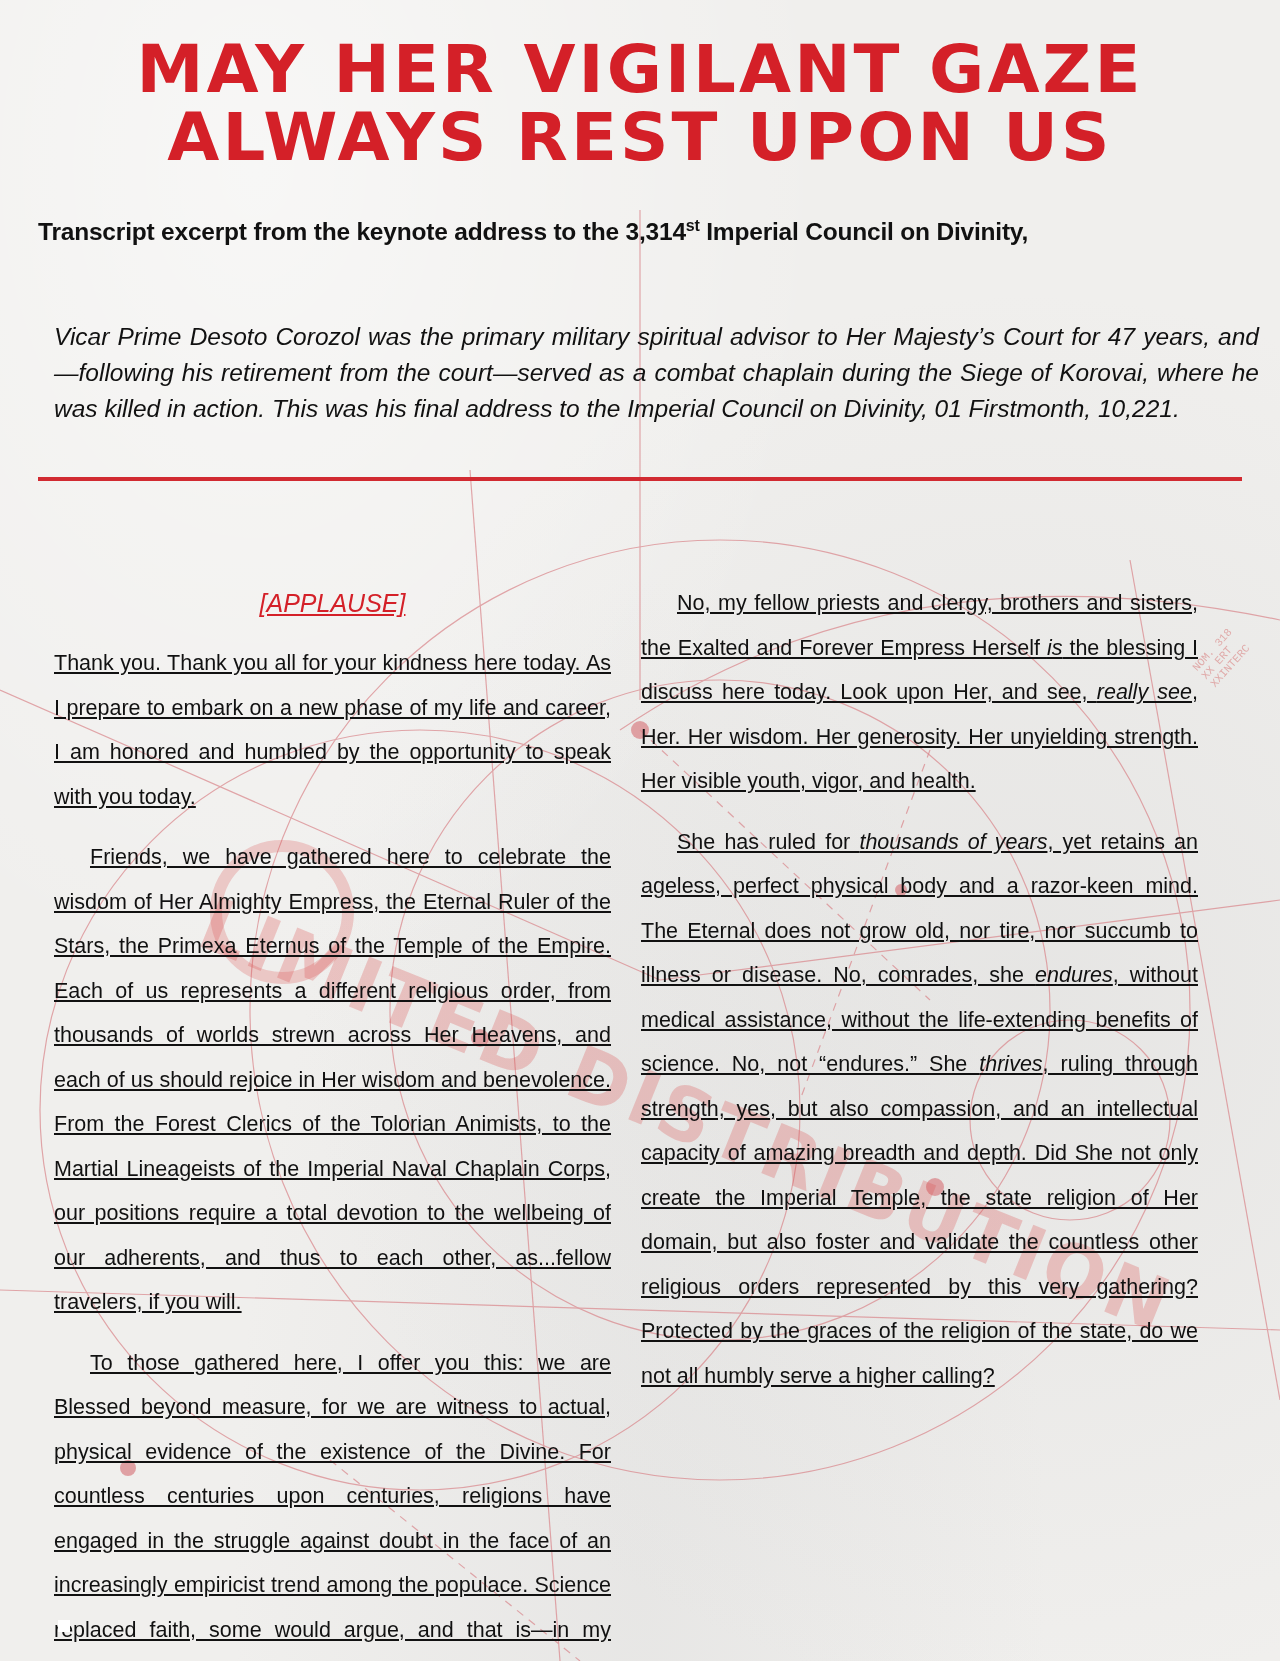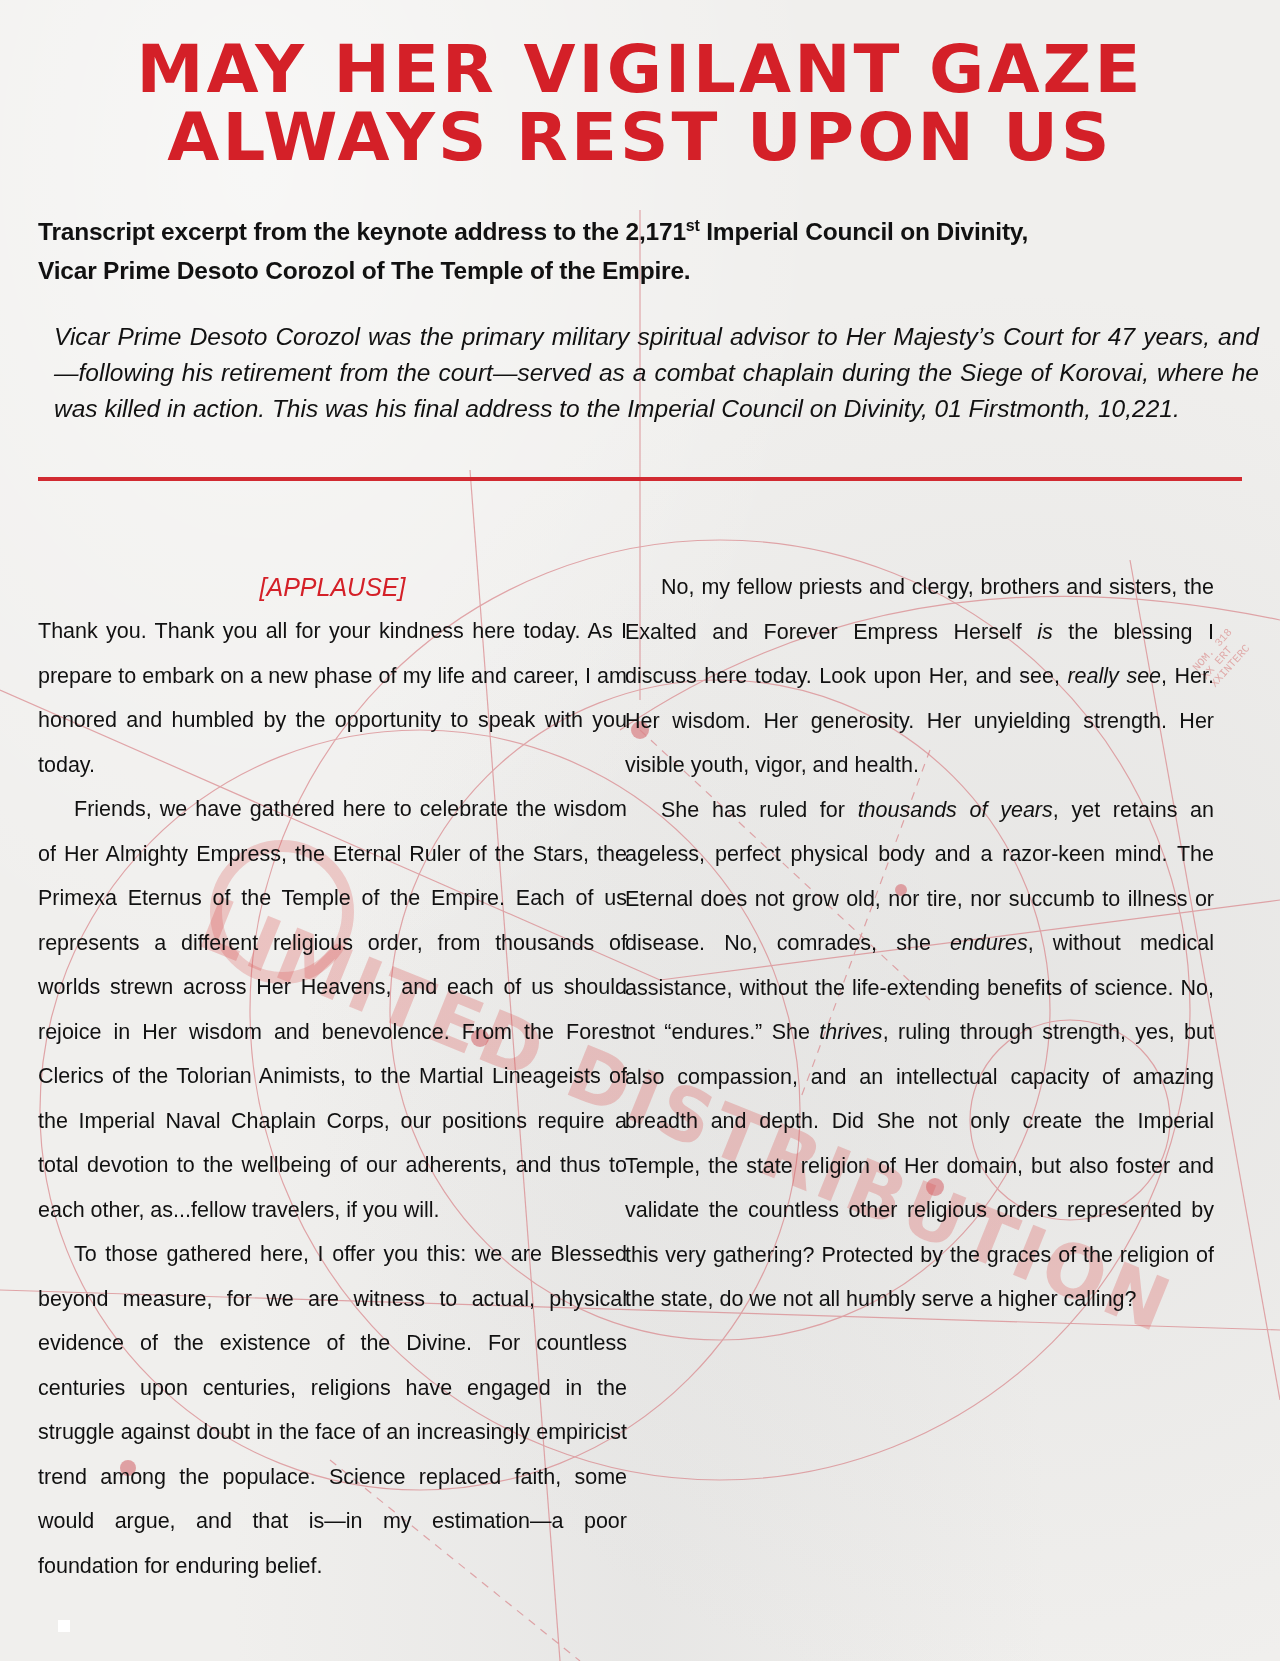--- a/index.html
+++ b/index.html
@@ -74,21 +74,21 @@
   .col {
     position: absolute;
     top: 565px;
     width: 589px;
     font-size: 21.5px;
     line-height: 44.5px;
     text-align: justify;
   }
   .col.left { left: 38px; }
   .col.right { left: 625px; top: 609px; }
-  .col p { margin: 0; text-indent: 36px; }
+  .col p { margin: 16px; text-indent: 36px; text-decoration: underline; }
   .col p.noindent { text-indent: 0; }
   .col em { font-style: italic; }
   .applause {
     text-align: center;
     color: #d42028;
     font-style: italic;
     font-size: 25px;
     line-height: 44px;
     text-indent: 0 !important;
     margin-bottom: 0 !important;
@@ -174,22 +174,21 @@
 </div>
 
 <div class="page">
 
   <h1 class="title" style="margin:0;">
     <span class="line">May Her Vigilant Gaze</span>
     <span class="line">Always Rest Upon Us</span>
   </h1>
 
   <div class="subhead">
-    <div><span>Transcript excerpt from the keynote address to the 2,171</span><sup>st</sup><span> Imperial Council on Divinity,</span></div>
-    <div>Vicar Prime Desoto Corozol of The Temple of the Empire.</div>
+    <div><span>Transcript excerpt from the keynote address to the 3,314</span><sup>st</sup><span> Imperial Council on Divinity,</span></div>
   </div>
 
   <p class="intro" style="margin:16px;">Vicar Prime Desoto Corozol was the primary military spiritual advisor to Her Majesty’s Court for 47 years, and—following his retirement from the court—served as a combat chaplain during the Siege of Korovai, where he was killed in action. This was his final address to the Imperial Council on Divinity, 01 Firstmonth, 10,221.</p>
 
   <div class="rule"></div>
 
   <div class="col left">
     <p class="applause">[APPLAUSE]</p>
     <p class="noindent">Thank you. Thank you all for your kindness here today. As I prepare to embark on a new phase of my life and career, I am honored and humbled by the opportunity to speak with you today.</p>
     <p>Friends, we have gathered here to celebrate the wisdom of Her Almighty Empress, the Eternal Ruler of the Stars, the Primexa Eternus of the Temple of the Empire. Each of us represents a different religious order, from thousands of worlds strewn across Her Heavens, and each of us should rejoice in Her wisdom and benevolence. From the Forest Clerics of the Tolorian Animists, to the Martial Lineageists of the Imperial Naval Chaplain Corps, our positions require a total devotion to the wellbeing of our adherents, and thus to each other, as...fellow travelers, if you will.</p>

